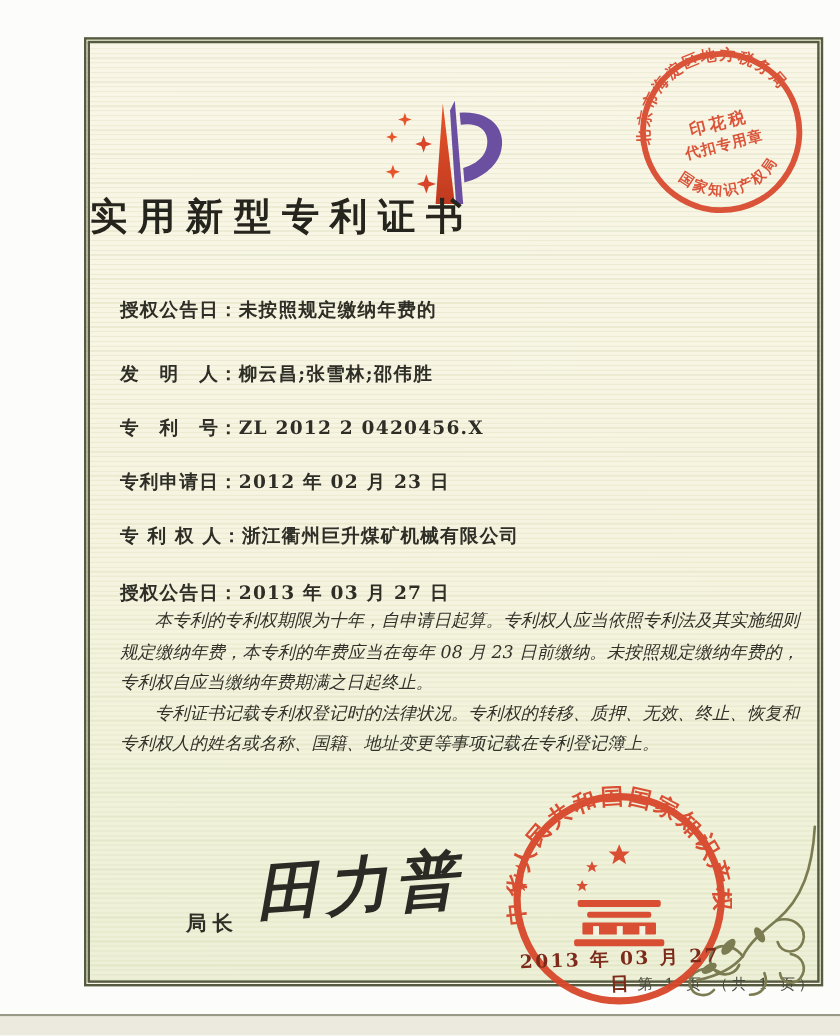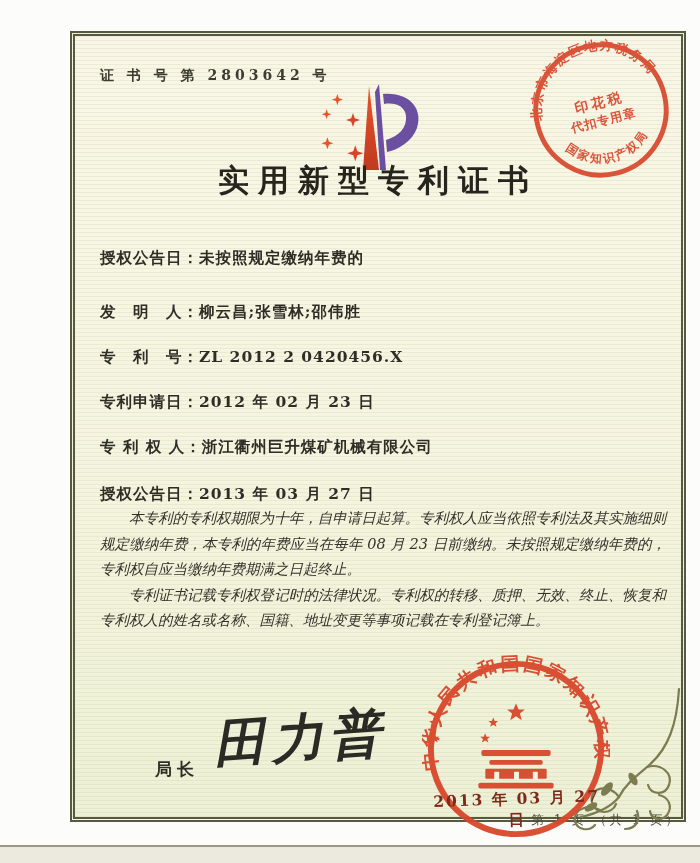--- a/index.html
+++ b/index.html
@@ -14,21 +14,21 @@
     background:
       repeating-linear-gradient(180deg, rgba(168,182,120,.16) 0 1px, rgba(0,0,0,0) 1px 4px),
       linear-gradient(180deg,#f9f6e7 0%,#f6f4e0 55%,#edf0d6 100%);
   }
 
   .cert-no { position:absolute; left:25px; top:31px; font-size:14px; letter-spacing:4px;
              color:#3c3c31; font-weight:600; }
 
   .logo { position:absolute; left:232px; top:46px; width:130px; height:92px; }
 
-  .title { position:absolute; left:0; top:124px; width:100%; text-align:center;
+  .title { position:absolute; left:0; top:124px; width:100%; text-align:left;
            font-size:31px; font-weight:700; letter-spacing:9px; color:#25251e; }
 
   .field { position:absolute; left:25px; font-size:15.5px; color:#2e2d26; font-weight:600;
            letter-spacing:1px; white-space:nowrap; }
   .field .fvalue { font-weight:600; }
   .f1{top:212px} .f2{top:266px} .f3{top:311px} .f4{top:356px} .f5{top:401px} .f6{top:448px}
 
   .body-text { position:absolute; left:25px; top:470px; width:566px;
                font-size:14.5px; line-height:25.5px; color:#33322a;
                text-align:justify; font-style:italic; }
@@ -60,21 +60,20 @@
 
   svg text { font-family:"DejaVu Sans","Liberation Sans",sans-serif; }
 </style>
 </head>
 <body>
 
 <div class="scan">
 
   <div class="certificate">
 
-    <div class="cert-no">证 书 号 第 2803642 号</div>
 
     <svg class="logo" viewBox="0 0 130 92">
       <defs>
         <linearGradient id="wedge" x1="0" y1="0" x2="0" y2="1">
           <stop offset="0" stop-color="#e8542a"></stop>
             <stop offset="1" stop-color="#c03a20"></stop>
         </linearGradient>
         <path id="star4" d="M0,-7 L1.8,-1.8 L7,0 L1.8,1.8 L0,7 L-1.8,1.8 L-7,0 L-1.8,-1.8 Z"></path>
       </defs>
       <path d="M62,4 L72,88 L56,88 Z" fill="url(#wedge)"></path>

